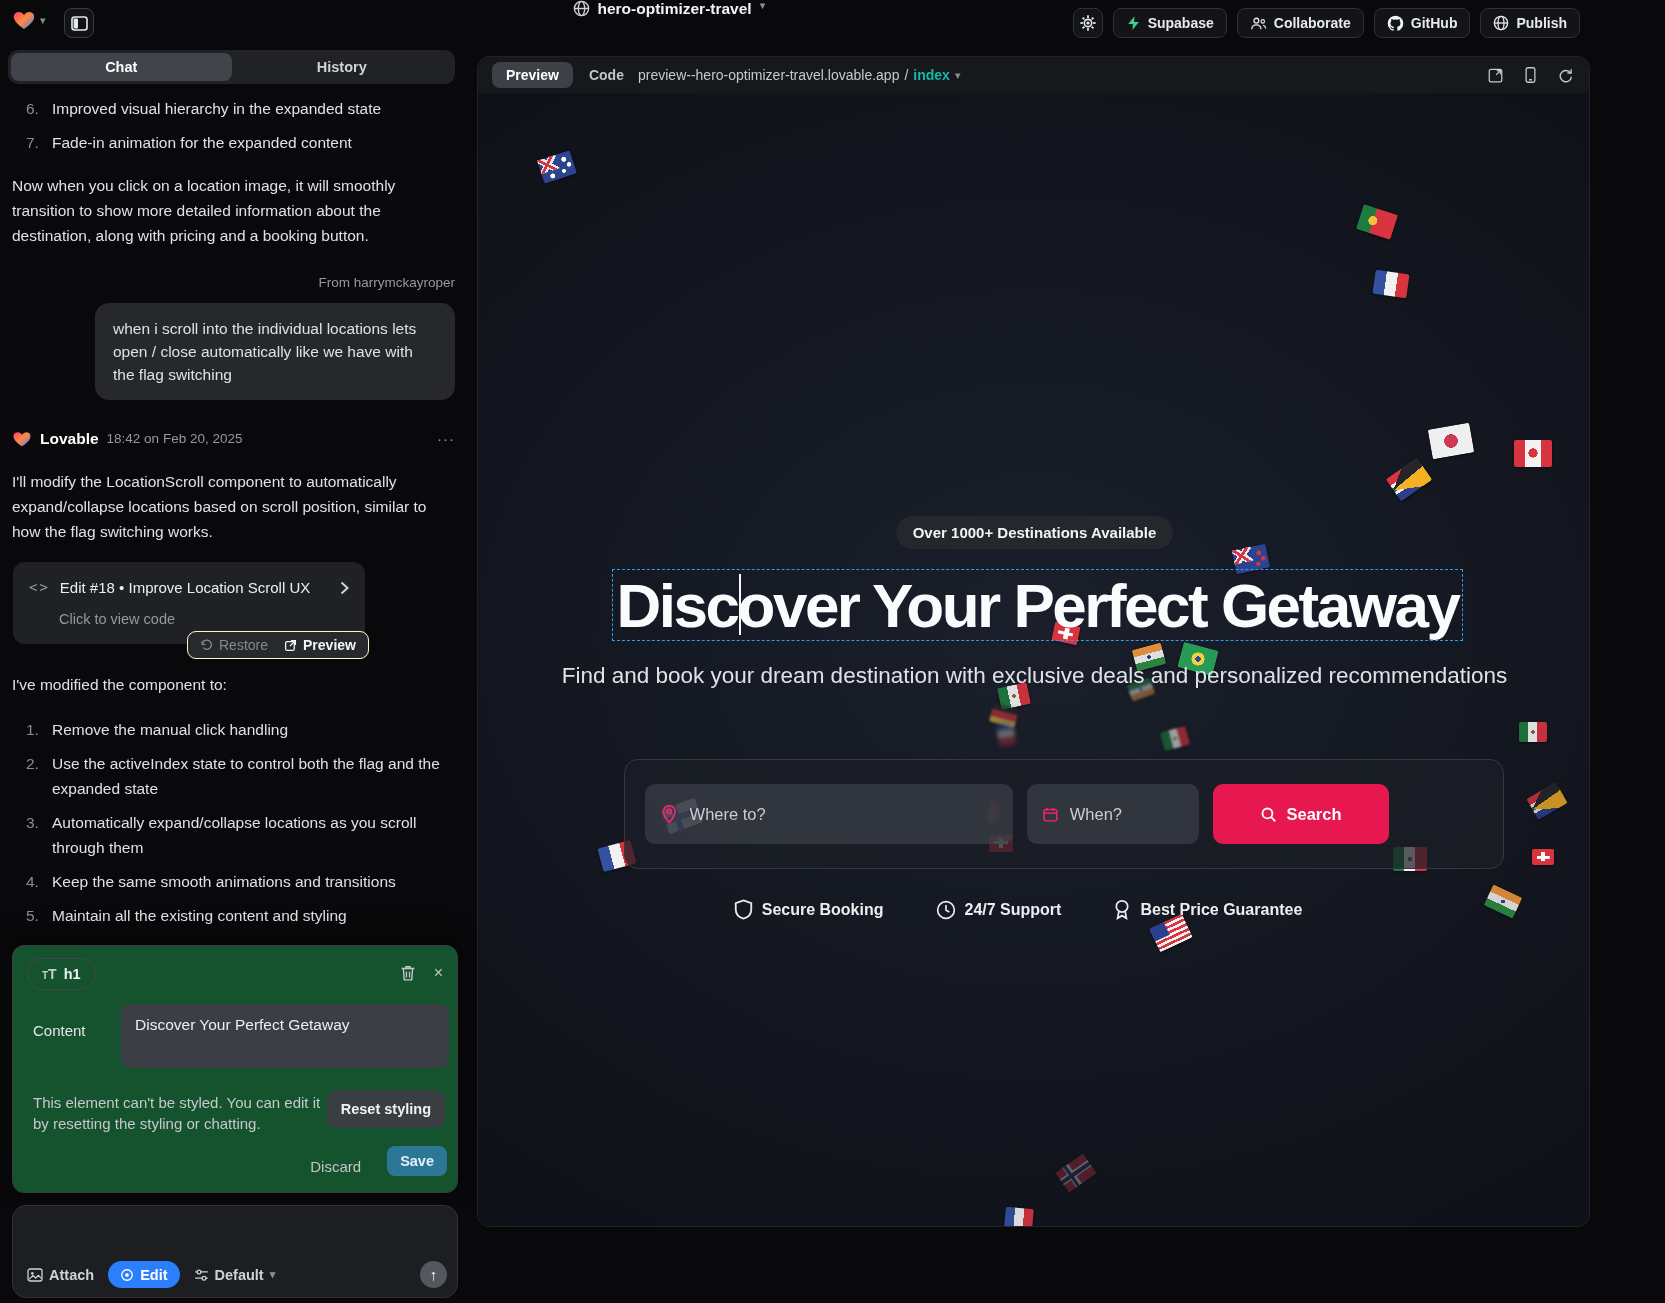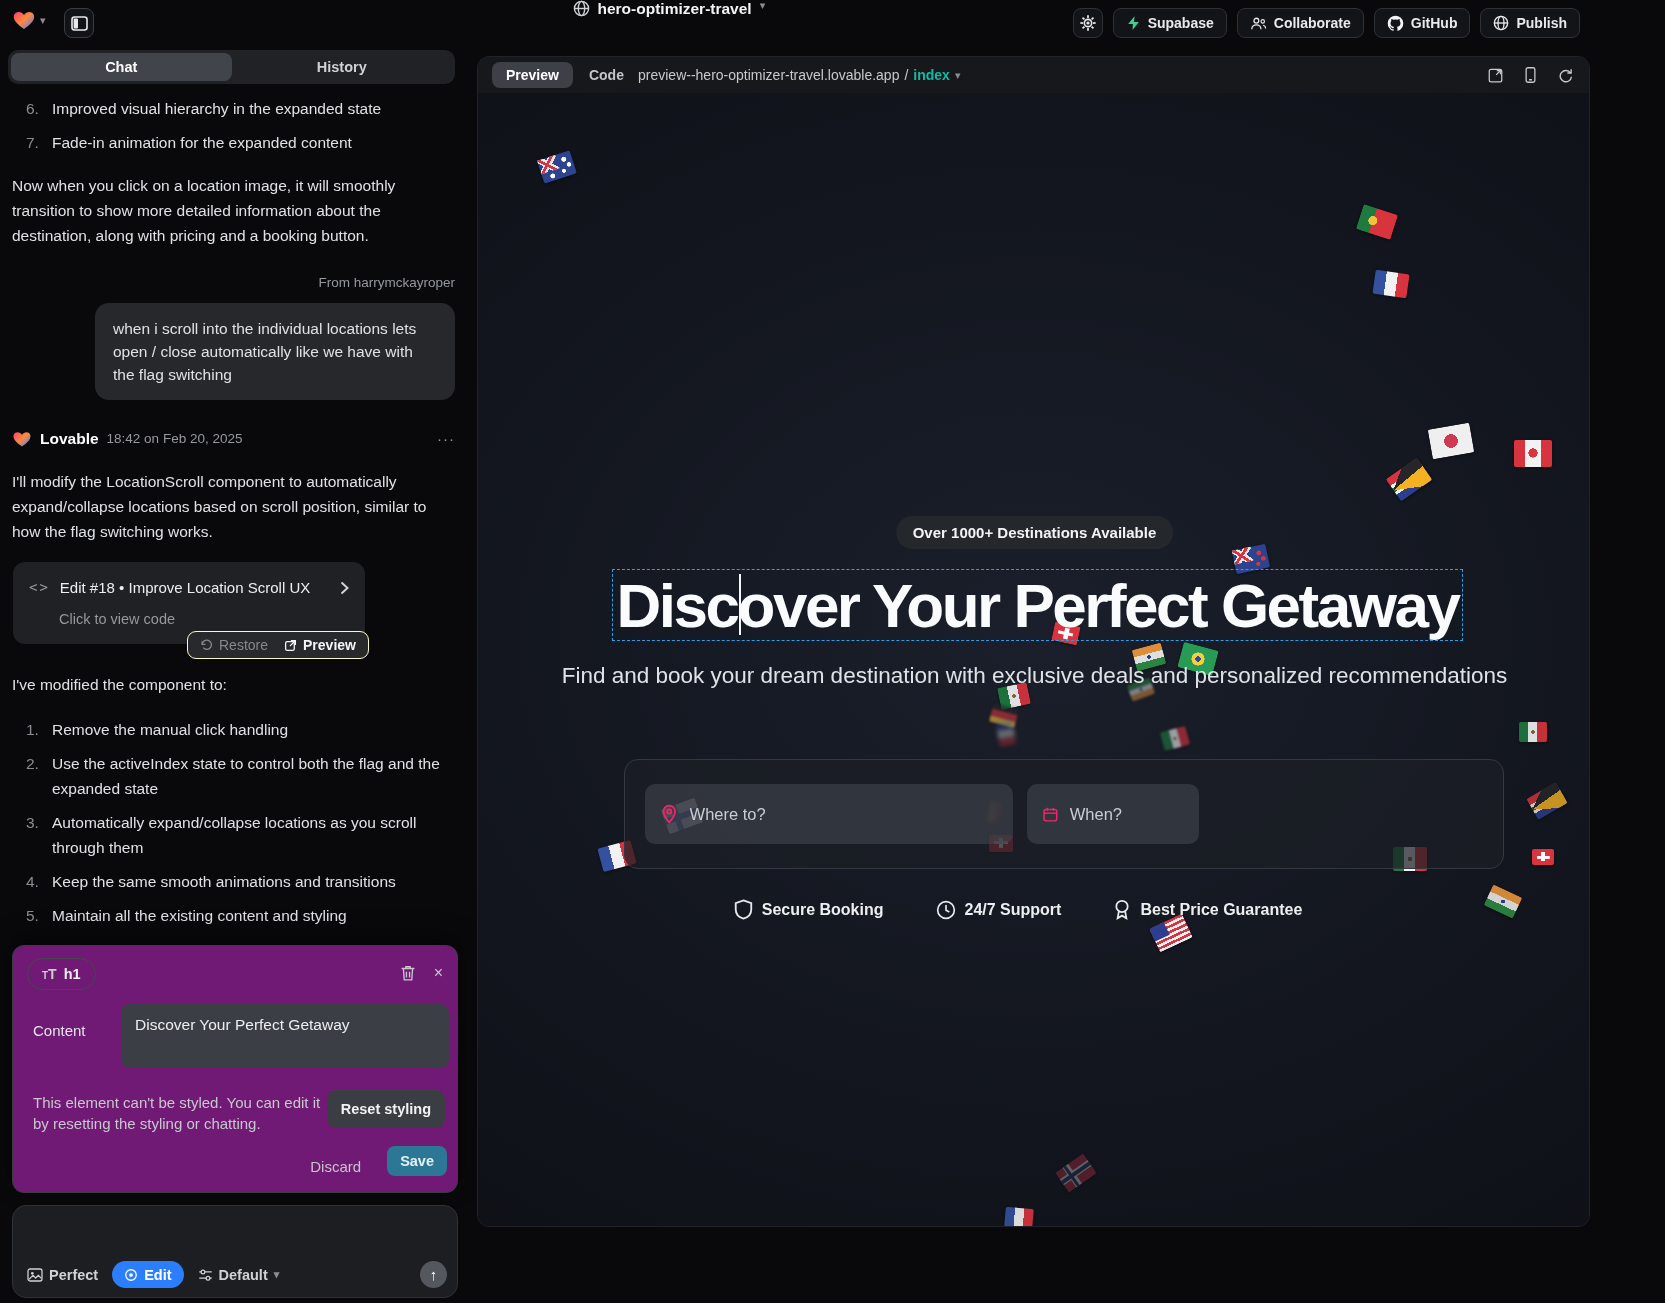--- a/index.html
+++ b/index.html
@@ -42,21 +42,21 @@
     padding:13px 16px;cursor:pointer;}
   .edit-card-row{display:flex;align-items:center;gap:10px;font-size:15px;color:#eceef0;font-weight:500;}
   .code-glyph{color:#9a9da2;font-size:14px;letter-spacing:2px;font-family:"DejaVu Sans Mono",monospace;}
   .edit-sub{margin:7px 0 0 30px;color:#95989d;font-size:14.5px;}
   .rp-pill{position:absolute;left:175px;top:69px;height:28px;background:#27292d;border:1px solid #fef9c3;
     border-radius:9px;display:flex;align-items:center;gap:16px;padding:0 12px;font-size:14px;}
   .rp-restore{color:#85888d;display:flex;align-items:center;gap:6px;cursor:pointer;}
   .rp-preview{color:#f4f5f6;font-weight:700;display:flex;align-items:center;gap:6px;cursor:pointer;}
 
   
-  .style-panel{position:absolute;left:12px;top:899px;width:446px;height:248px;background:#701a75;
+  .style-panel{position:absolute;left:12px;top:899px;width:446px;height:248px;background:#14532d;
     border:1px solid #3a3c40;border-radius:12px;box-shadow:0 -8px 24px rgba(0,0,0,.45);}
   .tag-pill{position:absolute;left:14px;top:12px;height:32px;border:1px solid #44474c;border-radius:16px;
     display:flex;align-items:center;gap:7px;padding:0 14px;color:#f0f1f3;font-size:14.5px;font-weight:600;}
   .tt-icon{color:#c9cbcf;font-weight:700;}
   .tt-icon .t1{font-size:10px;}
   .tt-icon .t2{font-size:14px;}
   .panel-icons{position:absolute;right:14px;top:18px;display:flex;gap:18px;align-items:center;}
   .content-label{position:absolute;left:20px;top:76px;font-size:15px;color:#e3e5e8;}
   .content-field{position:absolute;left:108px;top:58px;width:328px;height:64px;background:#3b3e44;border:none;
     border-radius:9px;color:#eceef0;font-size:15.5px;padding:12px 14px;resize:none;outline:none;
@@ -357,21 +357,21 @@
   </div>
 
   <div class="prompt-box">
     <div class="prompt-row">
       <button class="pr-btn">
         <svg width="16" height="14" viewBox="0 0 24 21">
           <rect x="1.5" y="1.5" width="21" height="18" rx="3" fill="none" stroke="#cfd2d6" stroke-width="1.9"></rect>
           <circle cx="8" cy="8" r="2" fill="#cfd2d6"></circle>
           <path d="M3 17l6-6 4 4 4-4 4.5 4.5" fill="none" stroke="#cfd2d6" stroke-width="1.9"></path>
         </svg>
-        <span>Perfect</span>
+        <span>Attach</span>
       </button>
       <button class="edit-pill">
         <svg width="14" height="14" viewBox="0 0 24 24">
           <circle cx="12" cy="12" r="9" fill="none" stroke="#fff" stroke-width="2.2"></circle>
           <circle cx="12" cy="12" r="3.2" fill="#fff"></circle>
         </svg>
         <span>Edit</span>
       </button>
       <button class="pr-btn">
         <svg width="15" height="14" viewBox="0 0 24 22">
@@ -464,20 +464,27 @@
       </div>
       <div class="s-input s-when">
         <svg width="18" height="19" viewBox="0 0 22 23">
           <rect x="1.5" y="4" width="19" height="17" rx="3" fill="none" stroke="#f0266a" stroke-width="2.2"></rect>
           <line x1="6.5" y1="1.5" x2="6.5" y2="6" stroke="#f0266a" stroke-width="2.2"></line>
           <line x1="15.5" y1="1.5" x2="15.5" y2="6" stroke="#f0266a" stroke-width="2.2"></line>
           <line x1="1.5" y1="9.5" x2="20.5" y2="9.5" stroke="#f0266a" stroke-width="2.2"></line>
         </svg>
         <input placeholder="When?" style="">
       </div>
+      <button class="search-btn">
+        <svg width="17" height="17" viewBox="0 0 24 24">
+          <circle cx="10.5" cy="10.5" r="7" fill="none" stroke="#fff" stroke-width="2.6"></circle>
+          <line x1="15.8" y1="15.8" x2="21.5" y2="21.5" stroke="#fff" stroke-width="2.6"></line>
+        </svg>
+        <span>Search</span>
+      </button>
     </div>
 
     <div class="features">
       <div class="feature">
         <svg width="19" height="21" viewBox="0 0 20 23">
           <path d="M10 1.5 18.5 4.5v7c0 5-3.5 8.6-8.5 10-5-1.4-8.5-5-8.5-10v-7z" fill="none" stroke="#e8eaed" stroke-width="2"></path>
         </svg>
         <span>Secure Booking</span>
       </div>
       <div class="feature">

